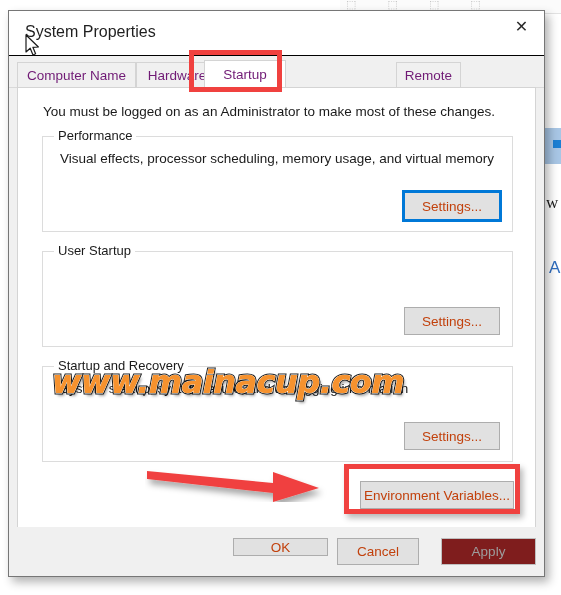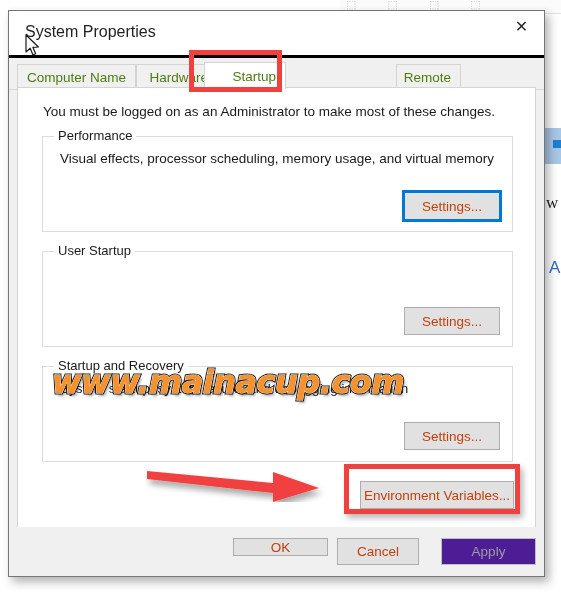--- a/index.html
+++ b/index.html
@@ -68,21 +68,21 @@
     width: 537px; height: 567px;
     background: #f0f0f0;
     border: 1px solid #767676;
     box-sizing: border-box;
     box-shadow: 4px 5px 9px rgba(0,0,0,0.30);
   }
   .titlebar {
     position: relative;
     height: 44px;
     background: #ffffff;
-    border-bottom: 3px solid #000000;
+    border-bottom: 1px solid #000000;
   }
   .title-text {
     position: absolute;
     left: 16px; top: 12px;
     font-size: 16px;
     color: #1f1f1f;
     font-family: "Liberation Sans", sans-serif;
   }
   .close-btn {
     position: absolute;
@@ -103,22 +103,22 @@
   }
   .tab {
     position: absolute;
     top: 6px;
     height: 25px;
     box-sizing: border-box;
     background: #f0f0f0;
     border: 1px solid #d4d4d4;
     border-bottom: none;
     font-size: 13.5px;
-    color: #4d7c0f;
-    display: flex; align-items: center; justify-content: flex-end;
+    color: #701a75;
+    display: flex; align-items: center; justify-content: center;
     padding: 0 9px;
     white-space: nowrap;
   }
   .tab.active {
     background: #ffffff;
     border-color: #d4d4d4;
     z-index: 3;
     height: 27px;
     top: 4px;
   }
@@ -179,21 +179,21 @@
     white-space: nowrap;
     cursor: default;
   }
   .btn.focused {
     outline: 2px solid #0078d7;
     outline-offset: 0px;
     border-color: #0078d7;
   }
   .btn.disabled {
     color: #9d9d9d;
-    background: #4c1d95;
+    background: #7f1d1d;
     border-color: #bfbfbf;
   }
 
   
   .footer {
     position: absolute;
     left: 0; bottom: 0;
     width: 100%; height: 49px;
     background: #f0f0f0;
   }

